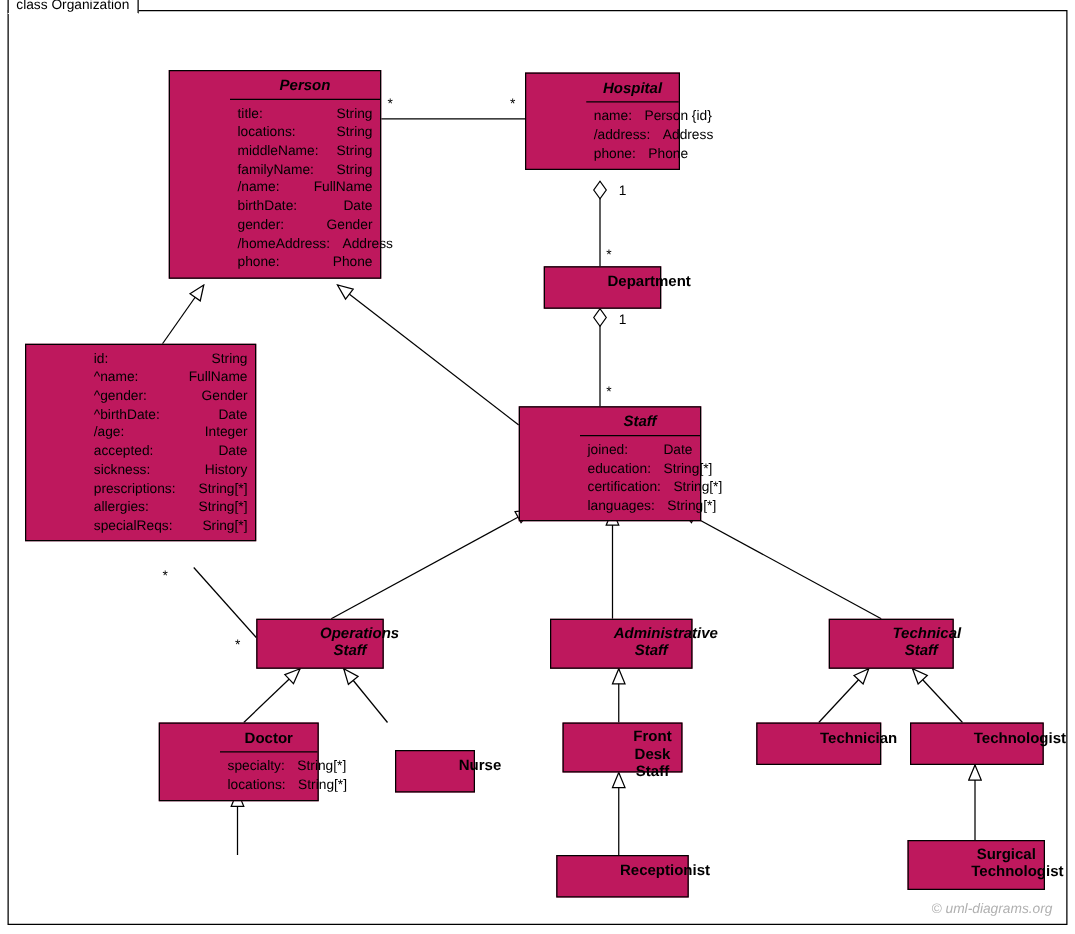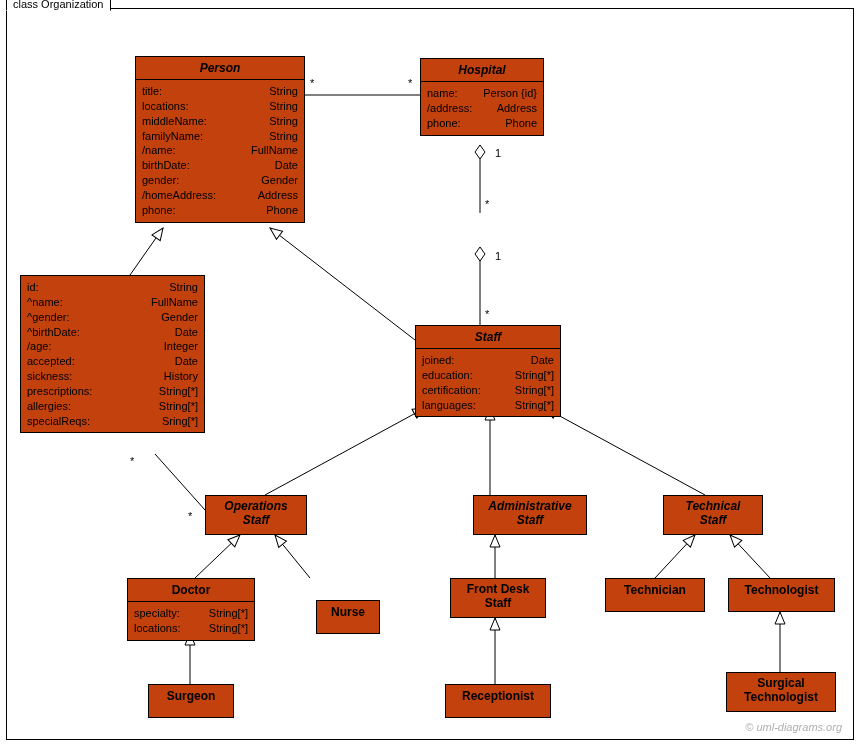--- a/index.html
+++ b/index.html
@@ -35,22 +35,23 @@
     background: #fff;
     padding: 0 6px;
     font-size: 11px;
     display: flex;
     align-items: center;
     z-index: 5;
   }
   .box {
     position: absolute;
     border: 1px solid #000;
-    background: #c2410c;
+    background: #be185d;
     box-sizing: border-box;
+    padding-left: 48px;
   }
   .box-title {
     text-align: center;
     font-style: italic;
     font-weight: bold;
     padding: 4px 2px;
     border-bottom: 1px solid #000;
     font-size: 12px;
   }
   .box-title.no-border {
@@ -205,20 +206,23 @@
           <span>/address:</span>
           <span>Address</span>
         </div>
         <div class="row">
           <span>phone:</span>
           <span>Phone</span>
         </div>
       </div>
   </div>
 
+  <div class="box" style="left:435px; top:213px; width:94px; height:34px;">
+    <div class="box-title no-border" style="font-style:normal;">Department</div>
+  </div>
 
   <div class="box" style="left:20px; top:275px; width:185px;">
     <div class="attrs">
         <div class="row">
           <span>id:</span>
           <span>String</span>
         </div>
         <div class="row">
           <span>^name:</span>
           <span>FullName</span>
@@ -278,21 +282,21 @@
           <span>String[*]</span>
         </div>
       </div>
   </div>
 
   <div class="box" style="left:205px; top:495px; width:102px; height:40px;">
     <div class="box-title no-border" style="white-space:pre-line; line-height:1.15;">Operations
 Staff</div>
   </div>
 
-  <div class="box" style="left:440px; top:495px; width:114px; height:40px;margin-left:33px;">
+  <div class="box" style="left:440px; top:495px; width:114px; height:40px;">
     <div class="box-title no-border" style="white-space:pre-line; line-height:1.15;">Administrative
 Staff</div>
   </div>
 
   <div class="box" style="left:663px; top:495px; width:100px; height:40px;">
     <div class="box-title no-border" style="white-space:pre-line; line-height:1.15;">Technical
 Staff</div>
   </div>
 
   <div class="box" style="left:127px; top:578px; width:128px;">
@@ -319,23 +323,20 @@
   </div>
 
   <div class="box" style="left:605px; top:578px; width:100px; height:34px;">
     <div class="box-title no-border" style="font-style:normal;">Technician</div>
   </div>
 
   <div class="box" style="left:728px; top:578px; width:107px; height:34px;">
     <div class="box-title no-border" style="font-style:normal;">Technologist</div>
   </div>
 
-  <div class="box" style="left:148px; top:684px; width:86px; height:34px;">
-    <div class="box-title no-border" style="font-style:normal;">Surgeon</div>
-  </div>
 
   <div class="box" style="left:445px; top:684px; width:106px; height:34px;">
     <div class="box-title no-border" style="font-style:normal;">Receptionist</div>
   </div>
 
   <div class="box" style="left:726px; top:672px; width:110px; height:40px;">
     <div class="box-title no-border" style="font-style:normal; white-space:pre-line; line-height:1.15;">Surgical
 Technologist</div>
   </div>
 

